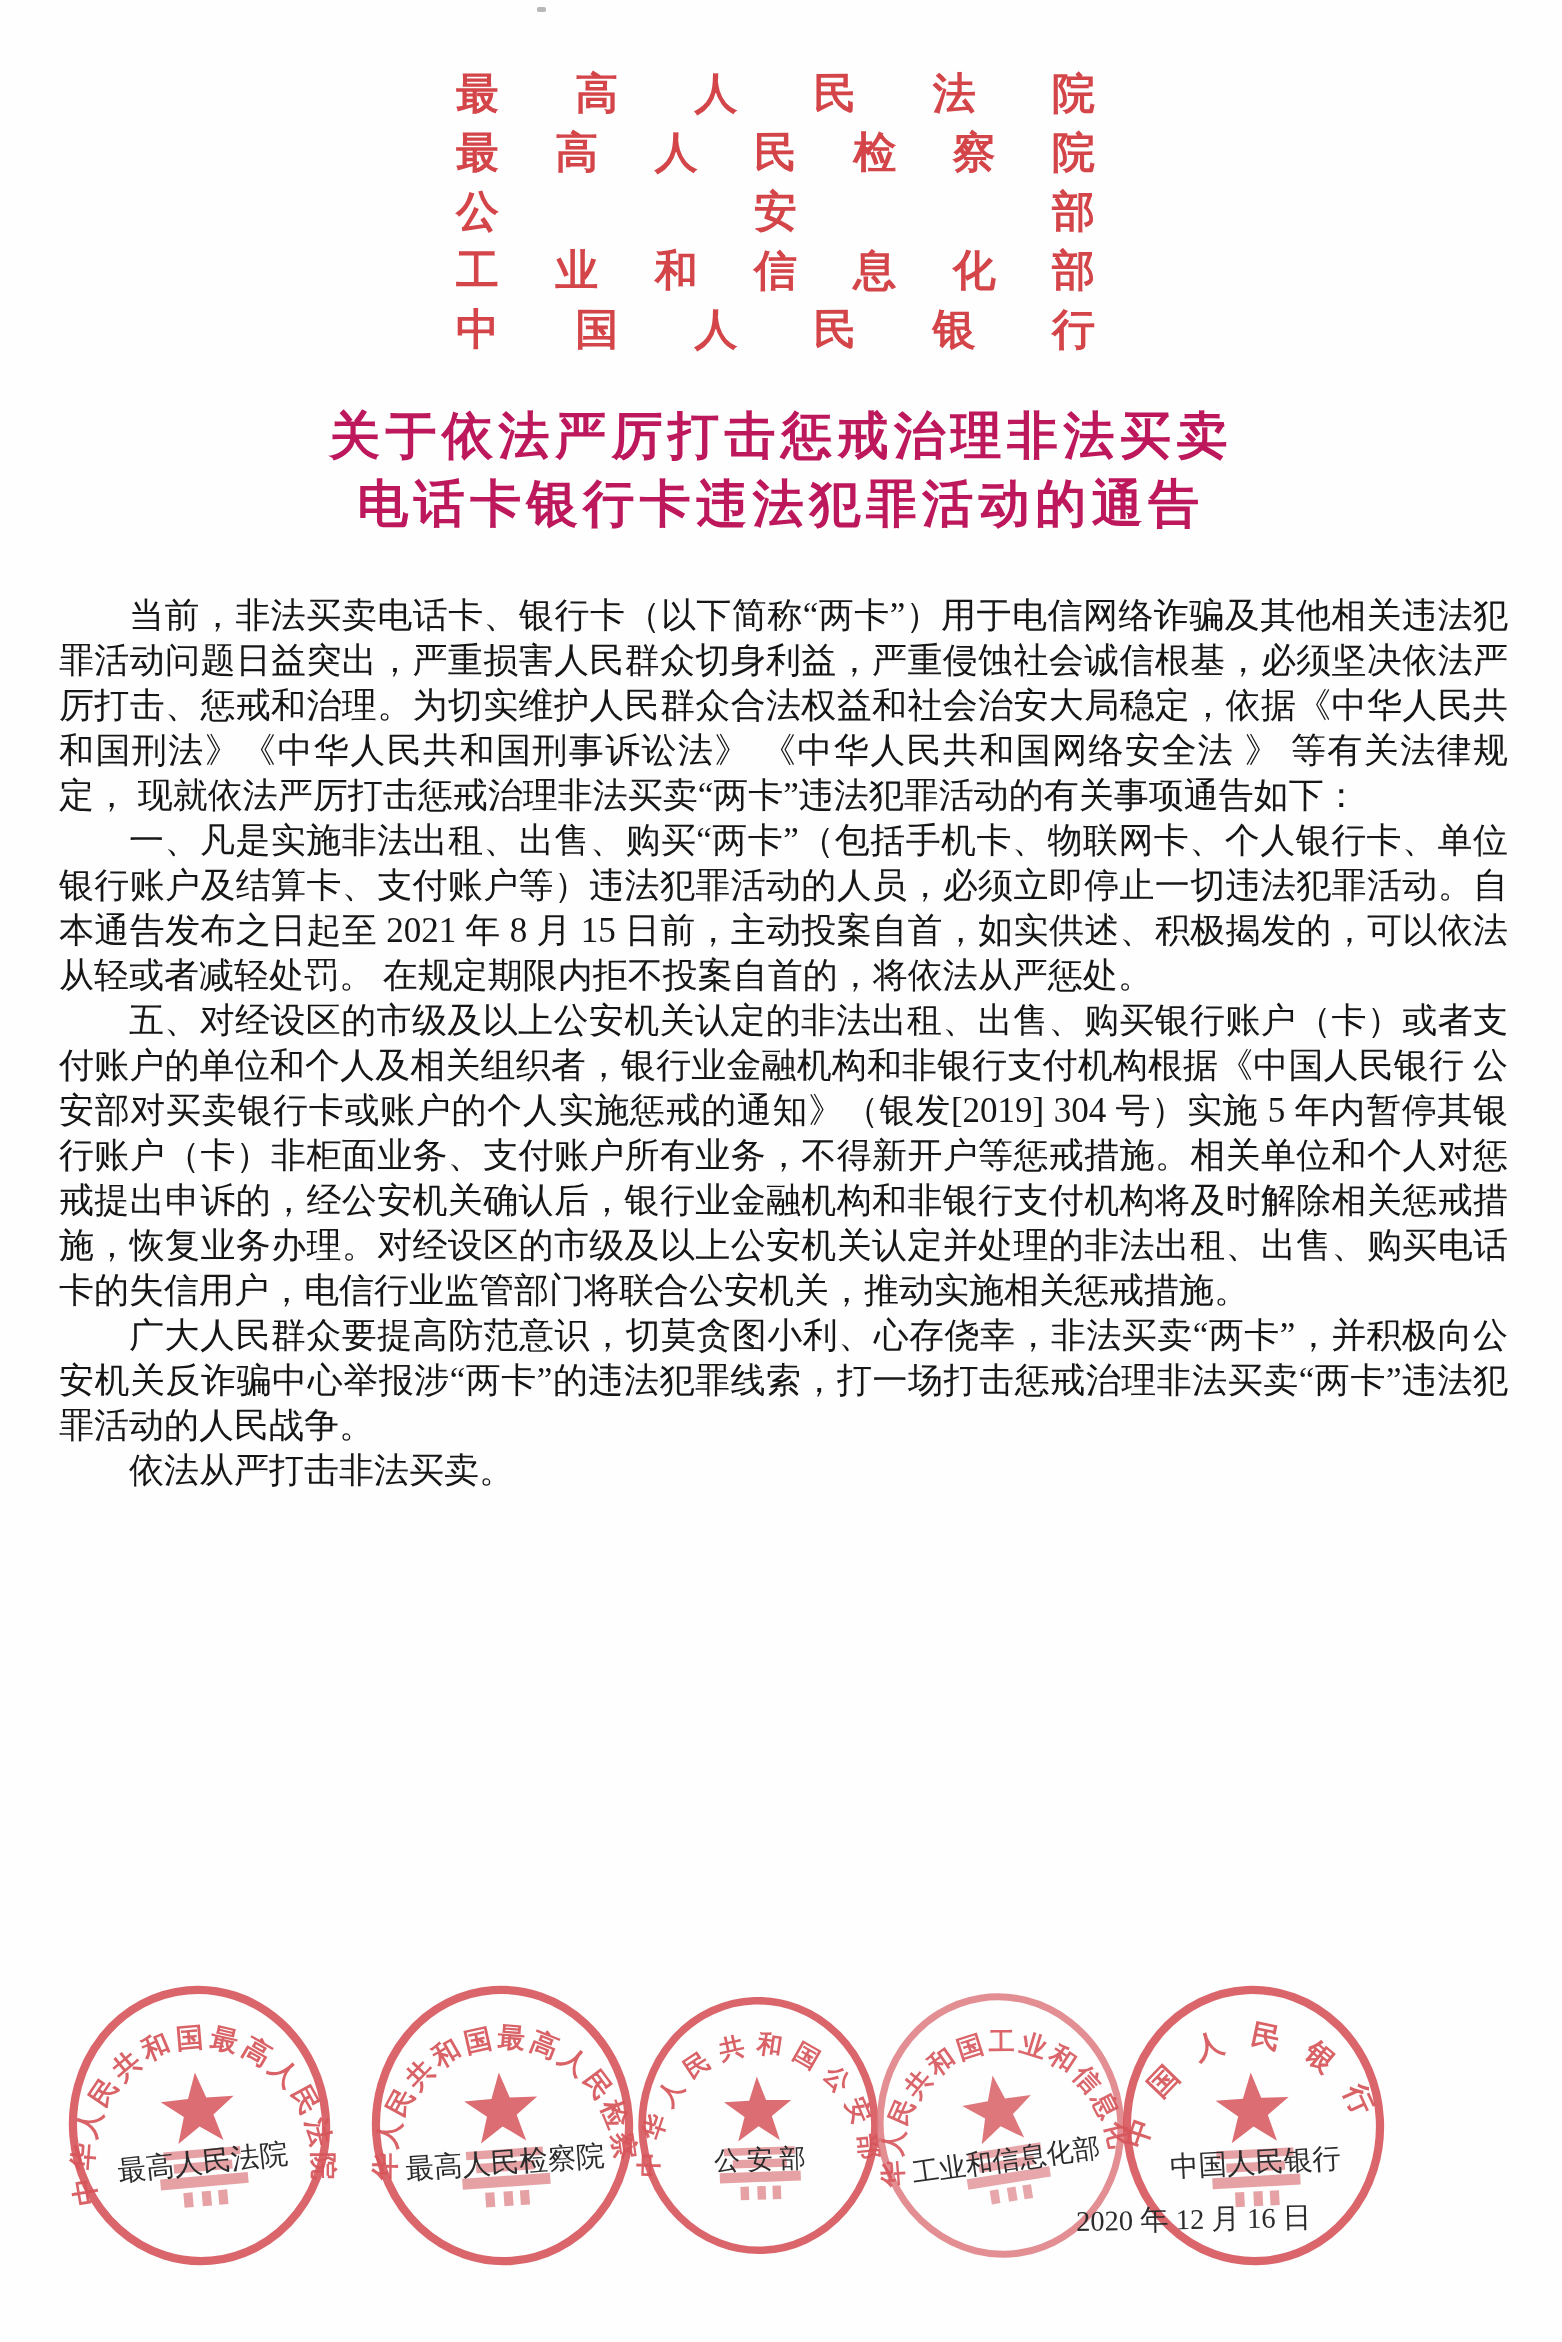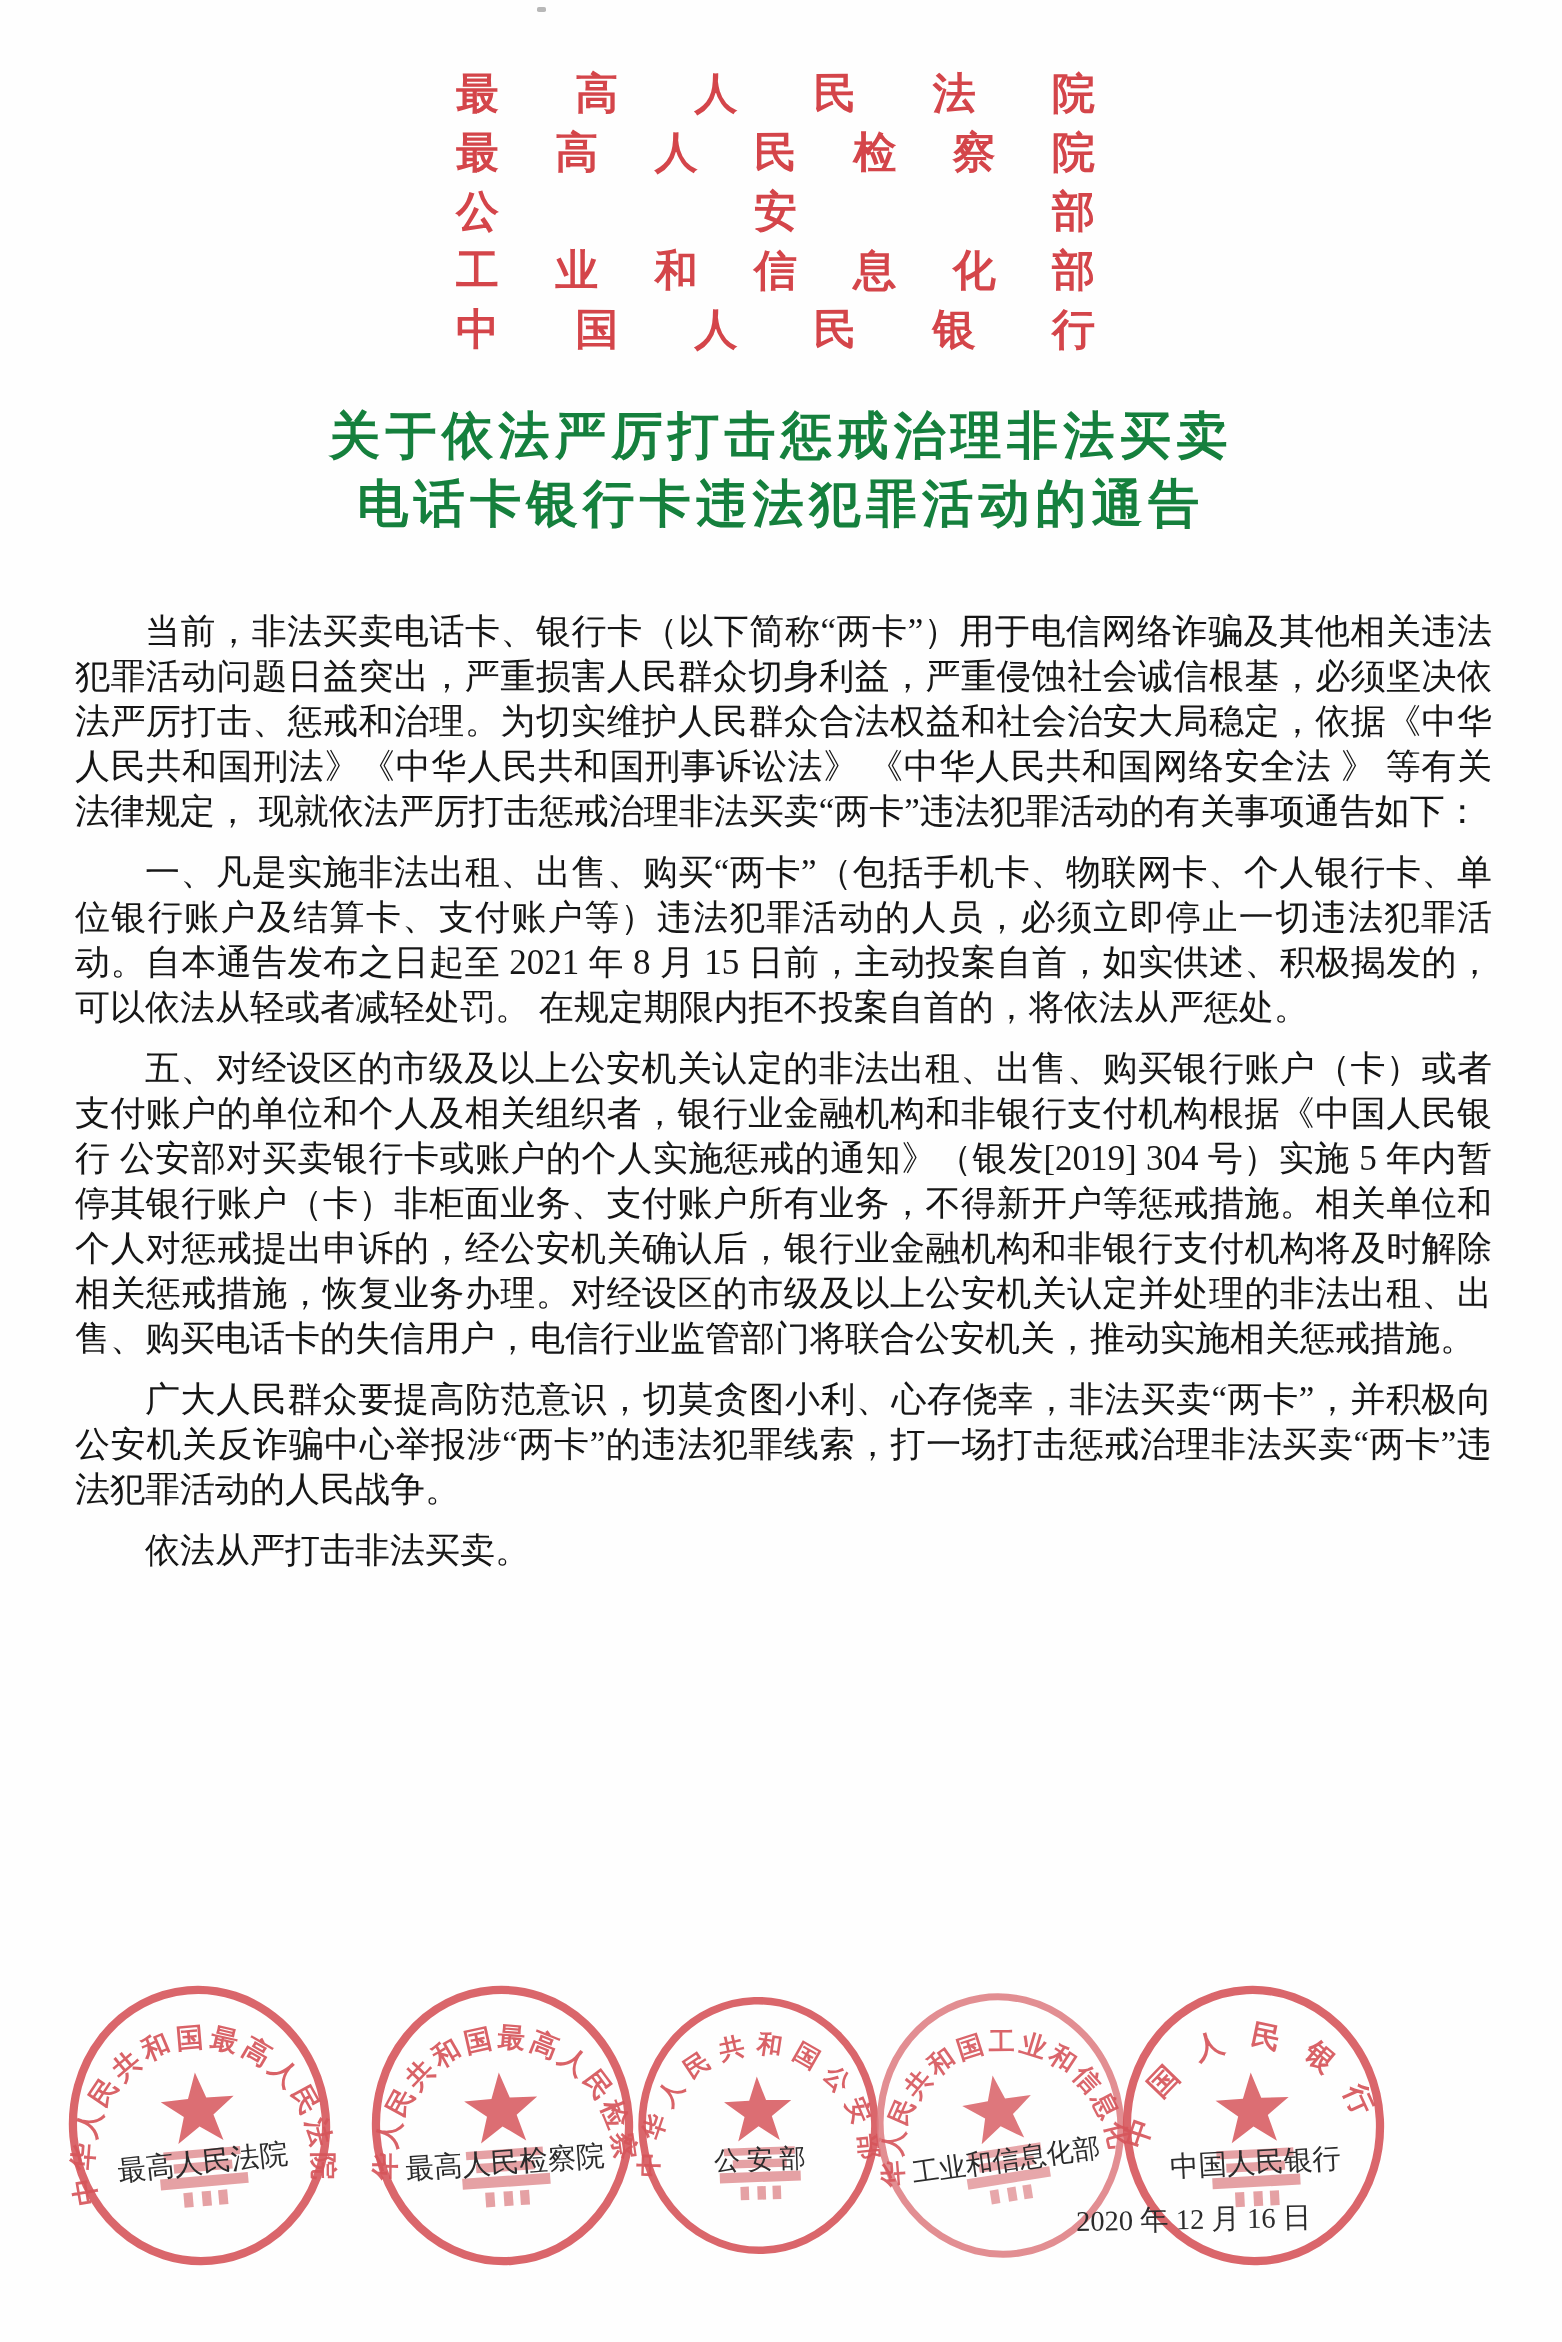--- a/index.html
+++ b/index.html
@@ -16,30 +16,30 @@
   
   .red-header{position:absolute;top:64px;left:456px;width:639px;}
   .red-header .agency-line{
     font-size:43px;line-height:59px;font-weight:bold;
     color:#d4454a;
     letter-spacing:0;
   }
   [data-char-spread]{display:flex;justify-content:space-between;}
 
   
-  .doc-title{position:absolute;top:402px;left:0;width:100%;text-align:center;color:#15803d;}
+  .doc-title{position:absolute;top:402px;left:0;width:100%;text-align:center;color:#be185d;}
   .doc-title .title-line{font-size:51px;line-height:68px;font-weight:bold;letter-spacing:5.5px;}
 
   
   .body-text{
     position:absolute;top:593px;left:59px;width:1449px;
     font-size:35px;line-height:45px;color:#161616;
     text-align:justify;
   }
-  .body-text p{margin:16px;text-indent:2em;}
+  .body-text p{margin:0;text-indent:2em;}
 
   
   .seals-row{position:absolute;top:1982px;left:0;width:1562px;height:321px;}
   .seal-group{position:absolute;width:275px;height:287px;}
   .seal-group svg{display:block;}
   .seal-caption{
     position:absolute;top:162px;left:0;width:100%;
     text-align:center;font-size:28.5px;color:#2b2b2b;
     font-family:"Liberation Serif", serif;
     white-space:nowrap;

